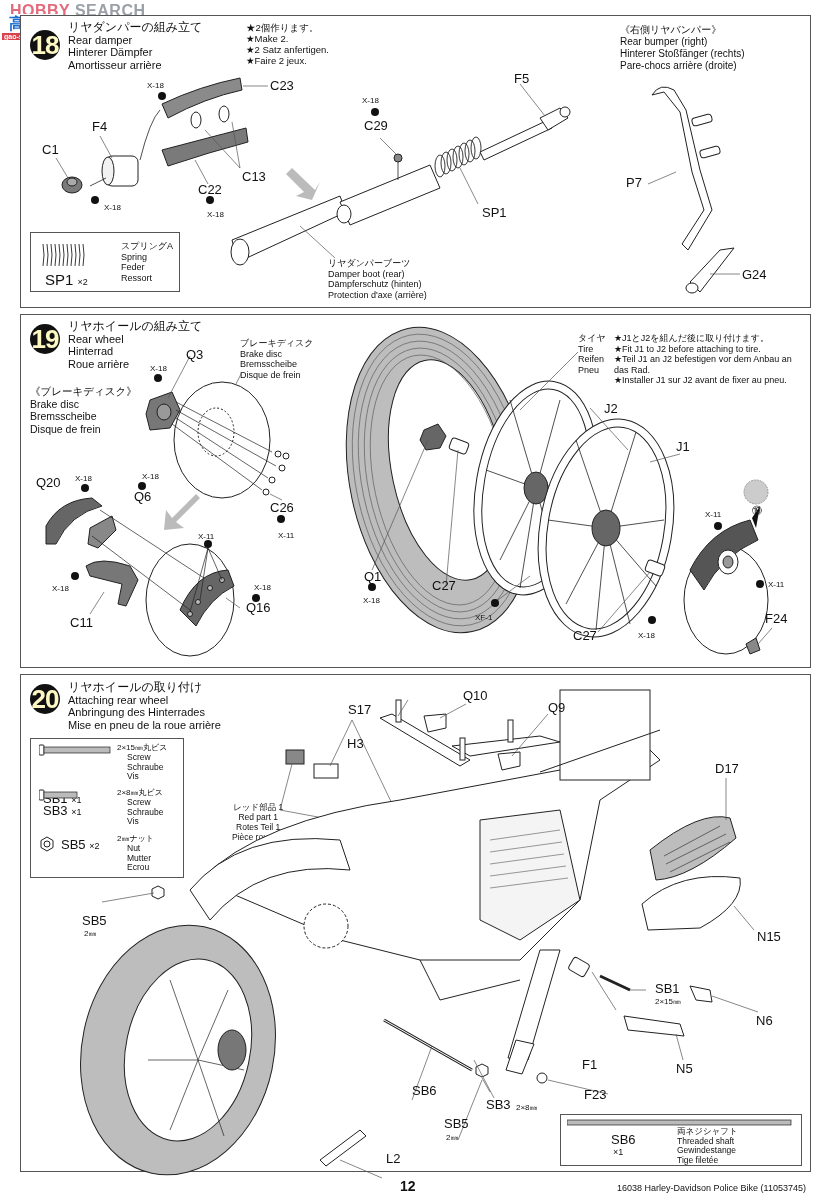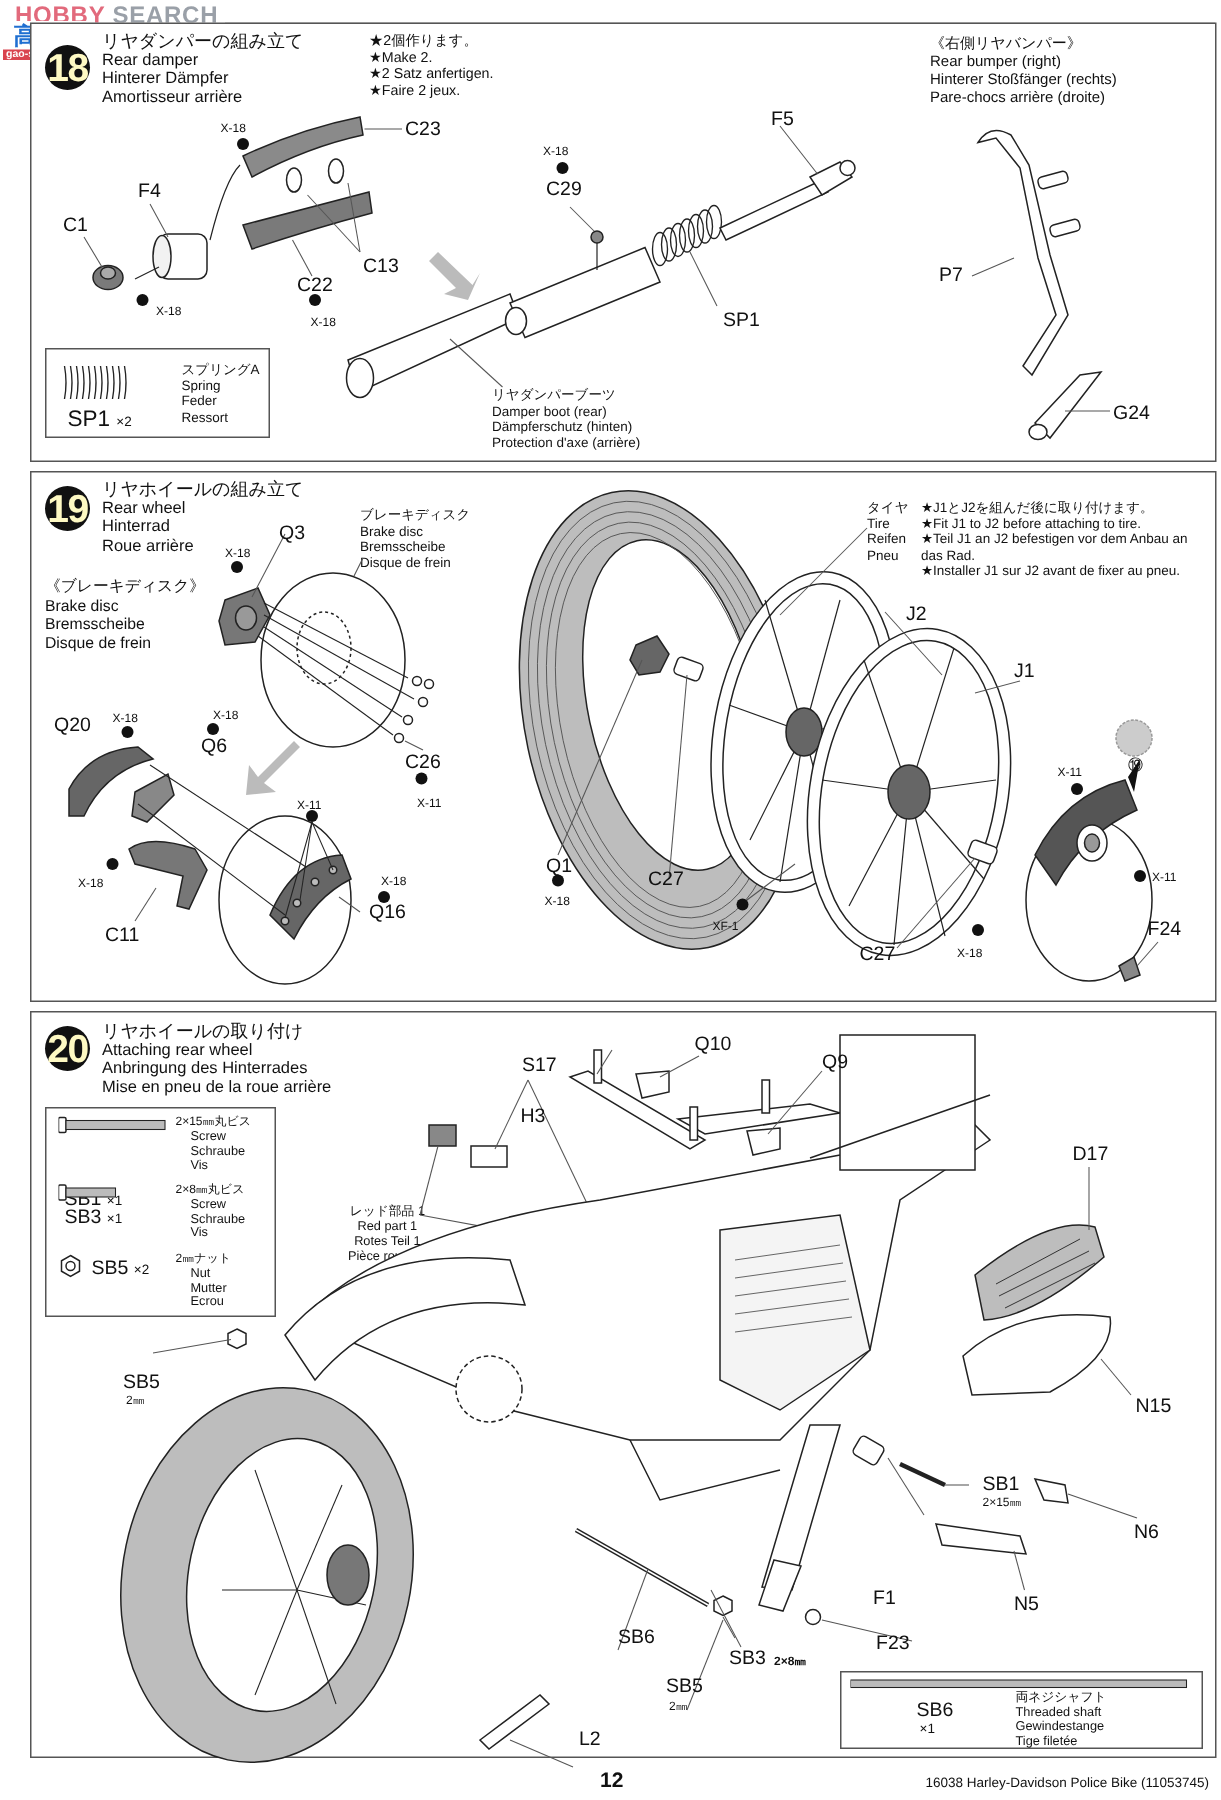--- a/index.html
+++ b/index.html
@@ -523,21 +523,21 @@
 <div class="lbl" style="left:655px; top:982px;">SB1</div>
 <div class="lbl-sm" style="left:655px; top:997px;">2×15㎜</div>
 <div class="lbl" style="left:582px; top:1010px;margin-top:48px;">F1</div>
 <div class="lbl" style="left:756px; top:1014px;">N6</div>
 <div class="lbl" style="left:676px; top:1062px;">N5</div>
 <div class="lbl" style="left:584px; top:1088px;">F23</div>
 <div class="lbl" style="left:82px; top:914px;">SB5</div>
 <div class="lbl-sm" style="left:84px; top:929px;">2㎜</div>
 <div class="lbl" style="left:412px; top:1084px;">SB6</div>
 <div class="lbl" style="left:486px; top:1098px;">SB3</div>
-<div class="lbl-sm" style="left:516px; top:1103px;font-weight:bold;">2×8㎜</div>
+<div class="lbl-sm" style="left:516px; top:1103px;">2×8㎜</div>
 <div class="lbl" style="left:444px; top:1117px;">SB5</div>
 <div class="lbl-sm" style="left:446px; top:1133px;">2㎜</div>
 <div class="lbl" style="left:386px; top:1152px;">L2</div>
 
 <div class="box" style="left:560px; top:1114px; width:240px; height:50px;">
   <svg width="226" height="8" style="position:absolute; left:6px; top:4px;">
     <rect x="0" y="1" width="224" height="5" fill="#bbb" stroke="#222" stroke-width="0.7"></rect>
   </svg>
   <div class="abs" style="left:50px; top:17px; font-size:13px;">SB6</div>
   <div class="abs" style="left:52px; top:32px; font-size:9px;">×1</div>

